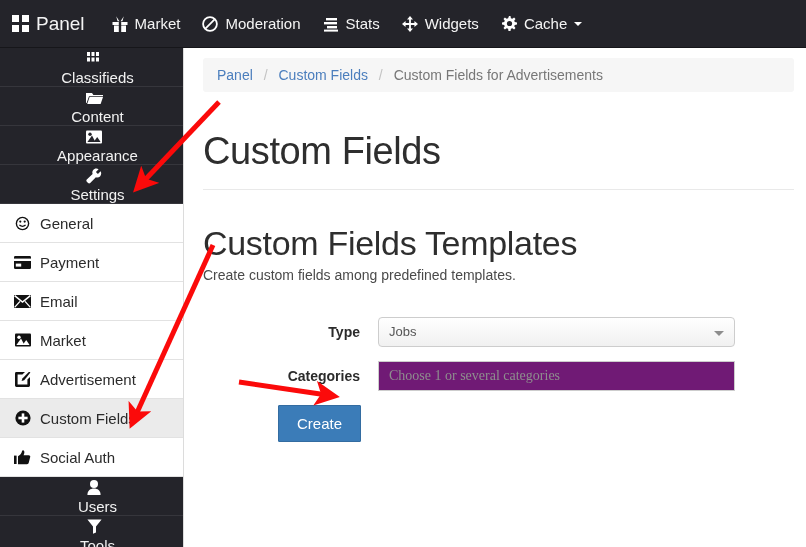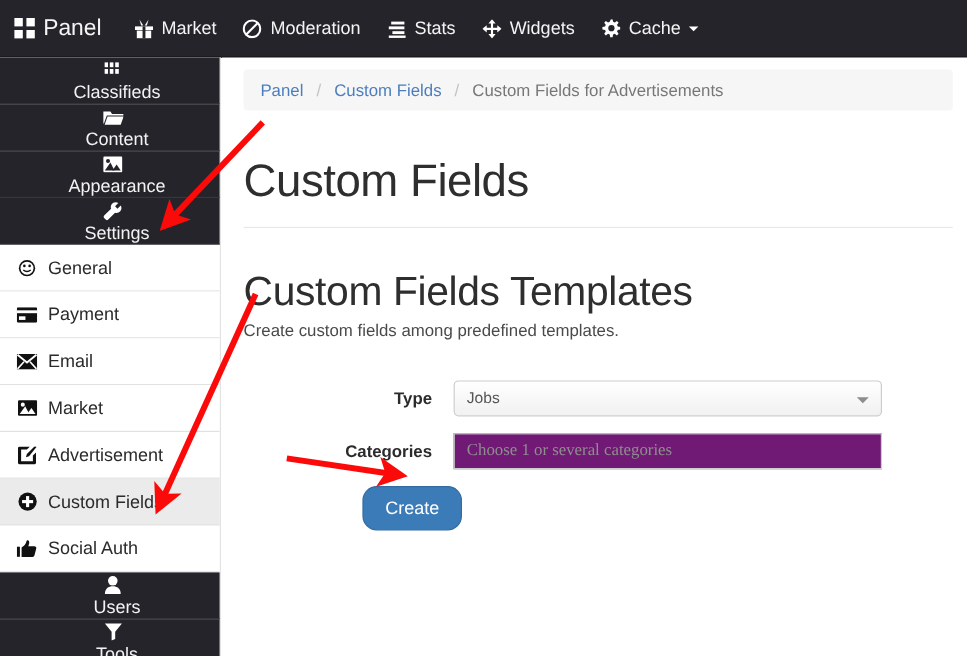--- a/index.html
+++ b/index.html
@@ -132,23 +132,23 @@
   }
   .text-input {
     height: 30px; width: 357px;
     border: 1px solid #cdcdcd; background: #701a75;
     font-size: 14px; color: #8e8e8e;
     padding: 0 10px; font-family: Liberation Serif, serif;
     outline: none;
   }
   .text-input::placeholder { color: #8e8e8e; opacity: 1; }
   .btn-primary {
-    margin-left: 117px;
+    margin-left: 93px;
     background: #3b7cb8; border: 1px solid #336ca1;
-    border-radius: 12px; color: #fff;
+    border-radius: 1px; color: #fff;
     font-size: 15px; font-family: "Liberation Sans", sans-serif;
     padding: 9px 18px; cursor: pointer;
   }
 
   
   #arrows {
     position: absolute; top: 0; left: 0;
     width: 806px; height: 547px;
     pointer-events: none;
   }

